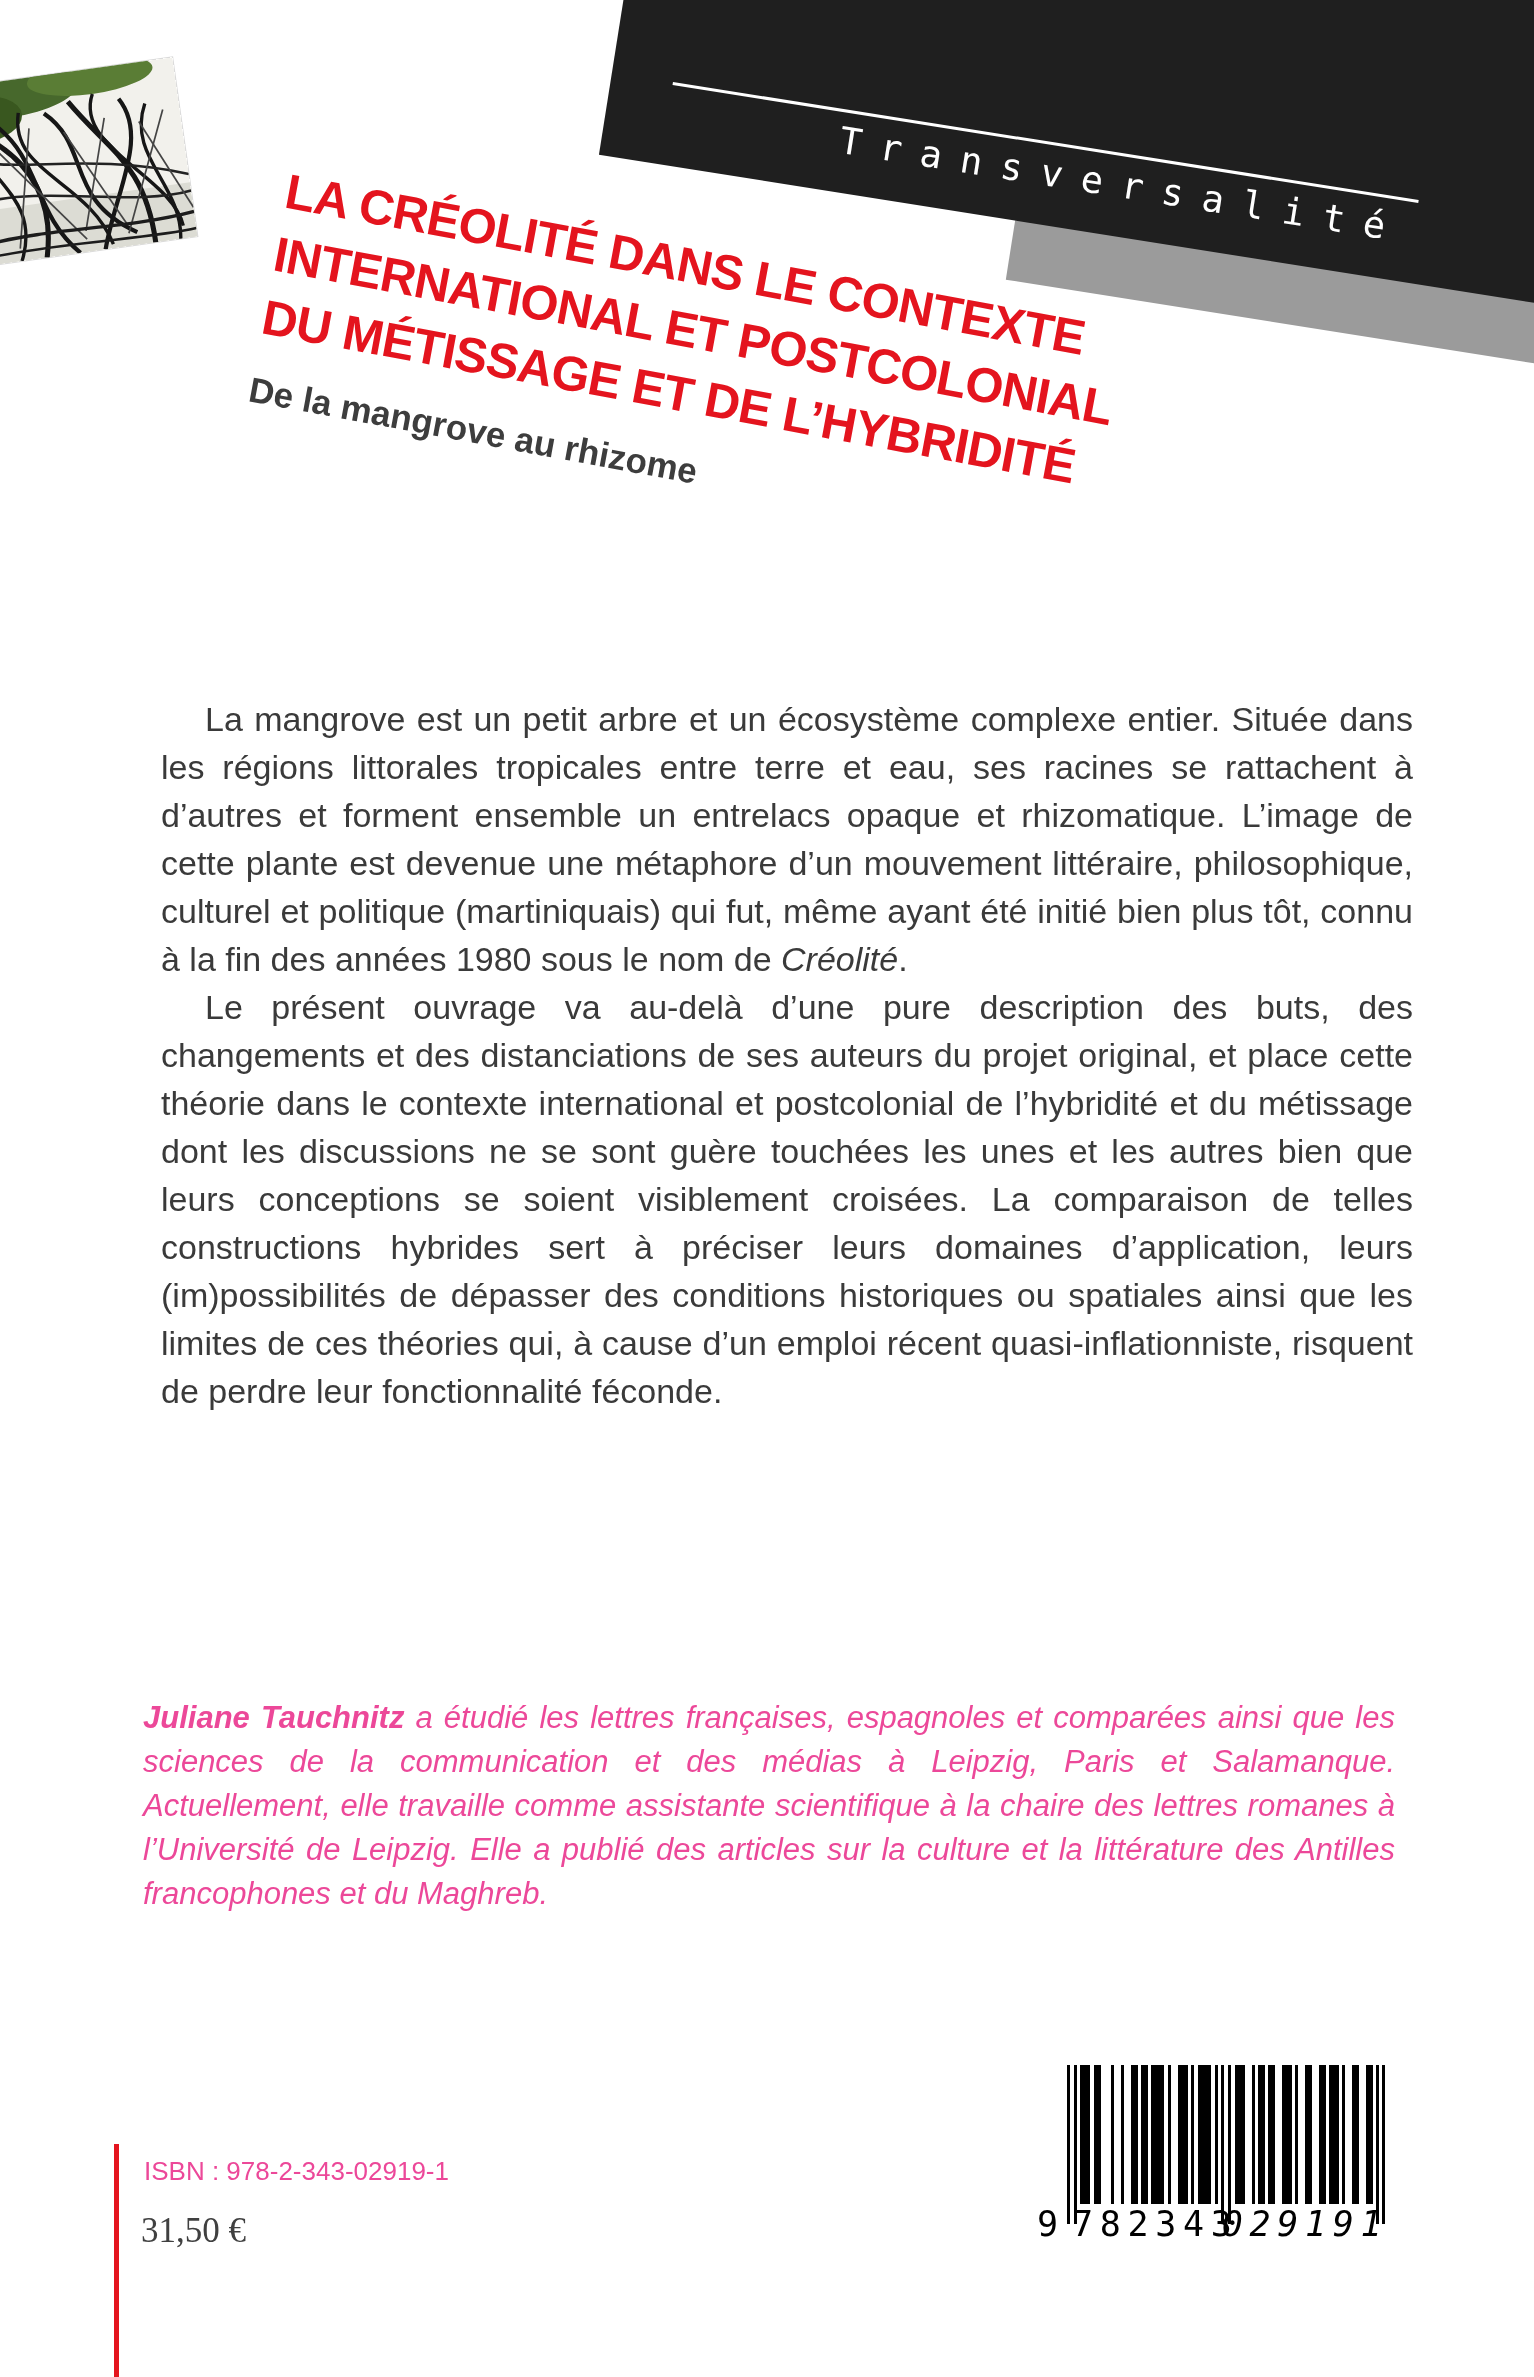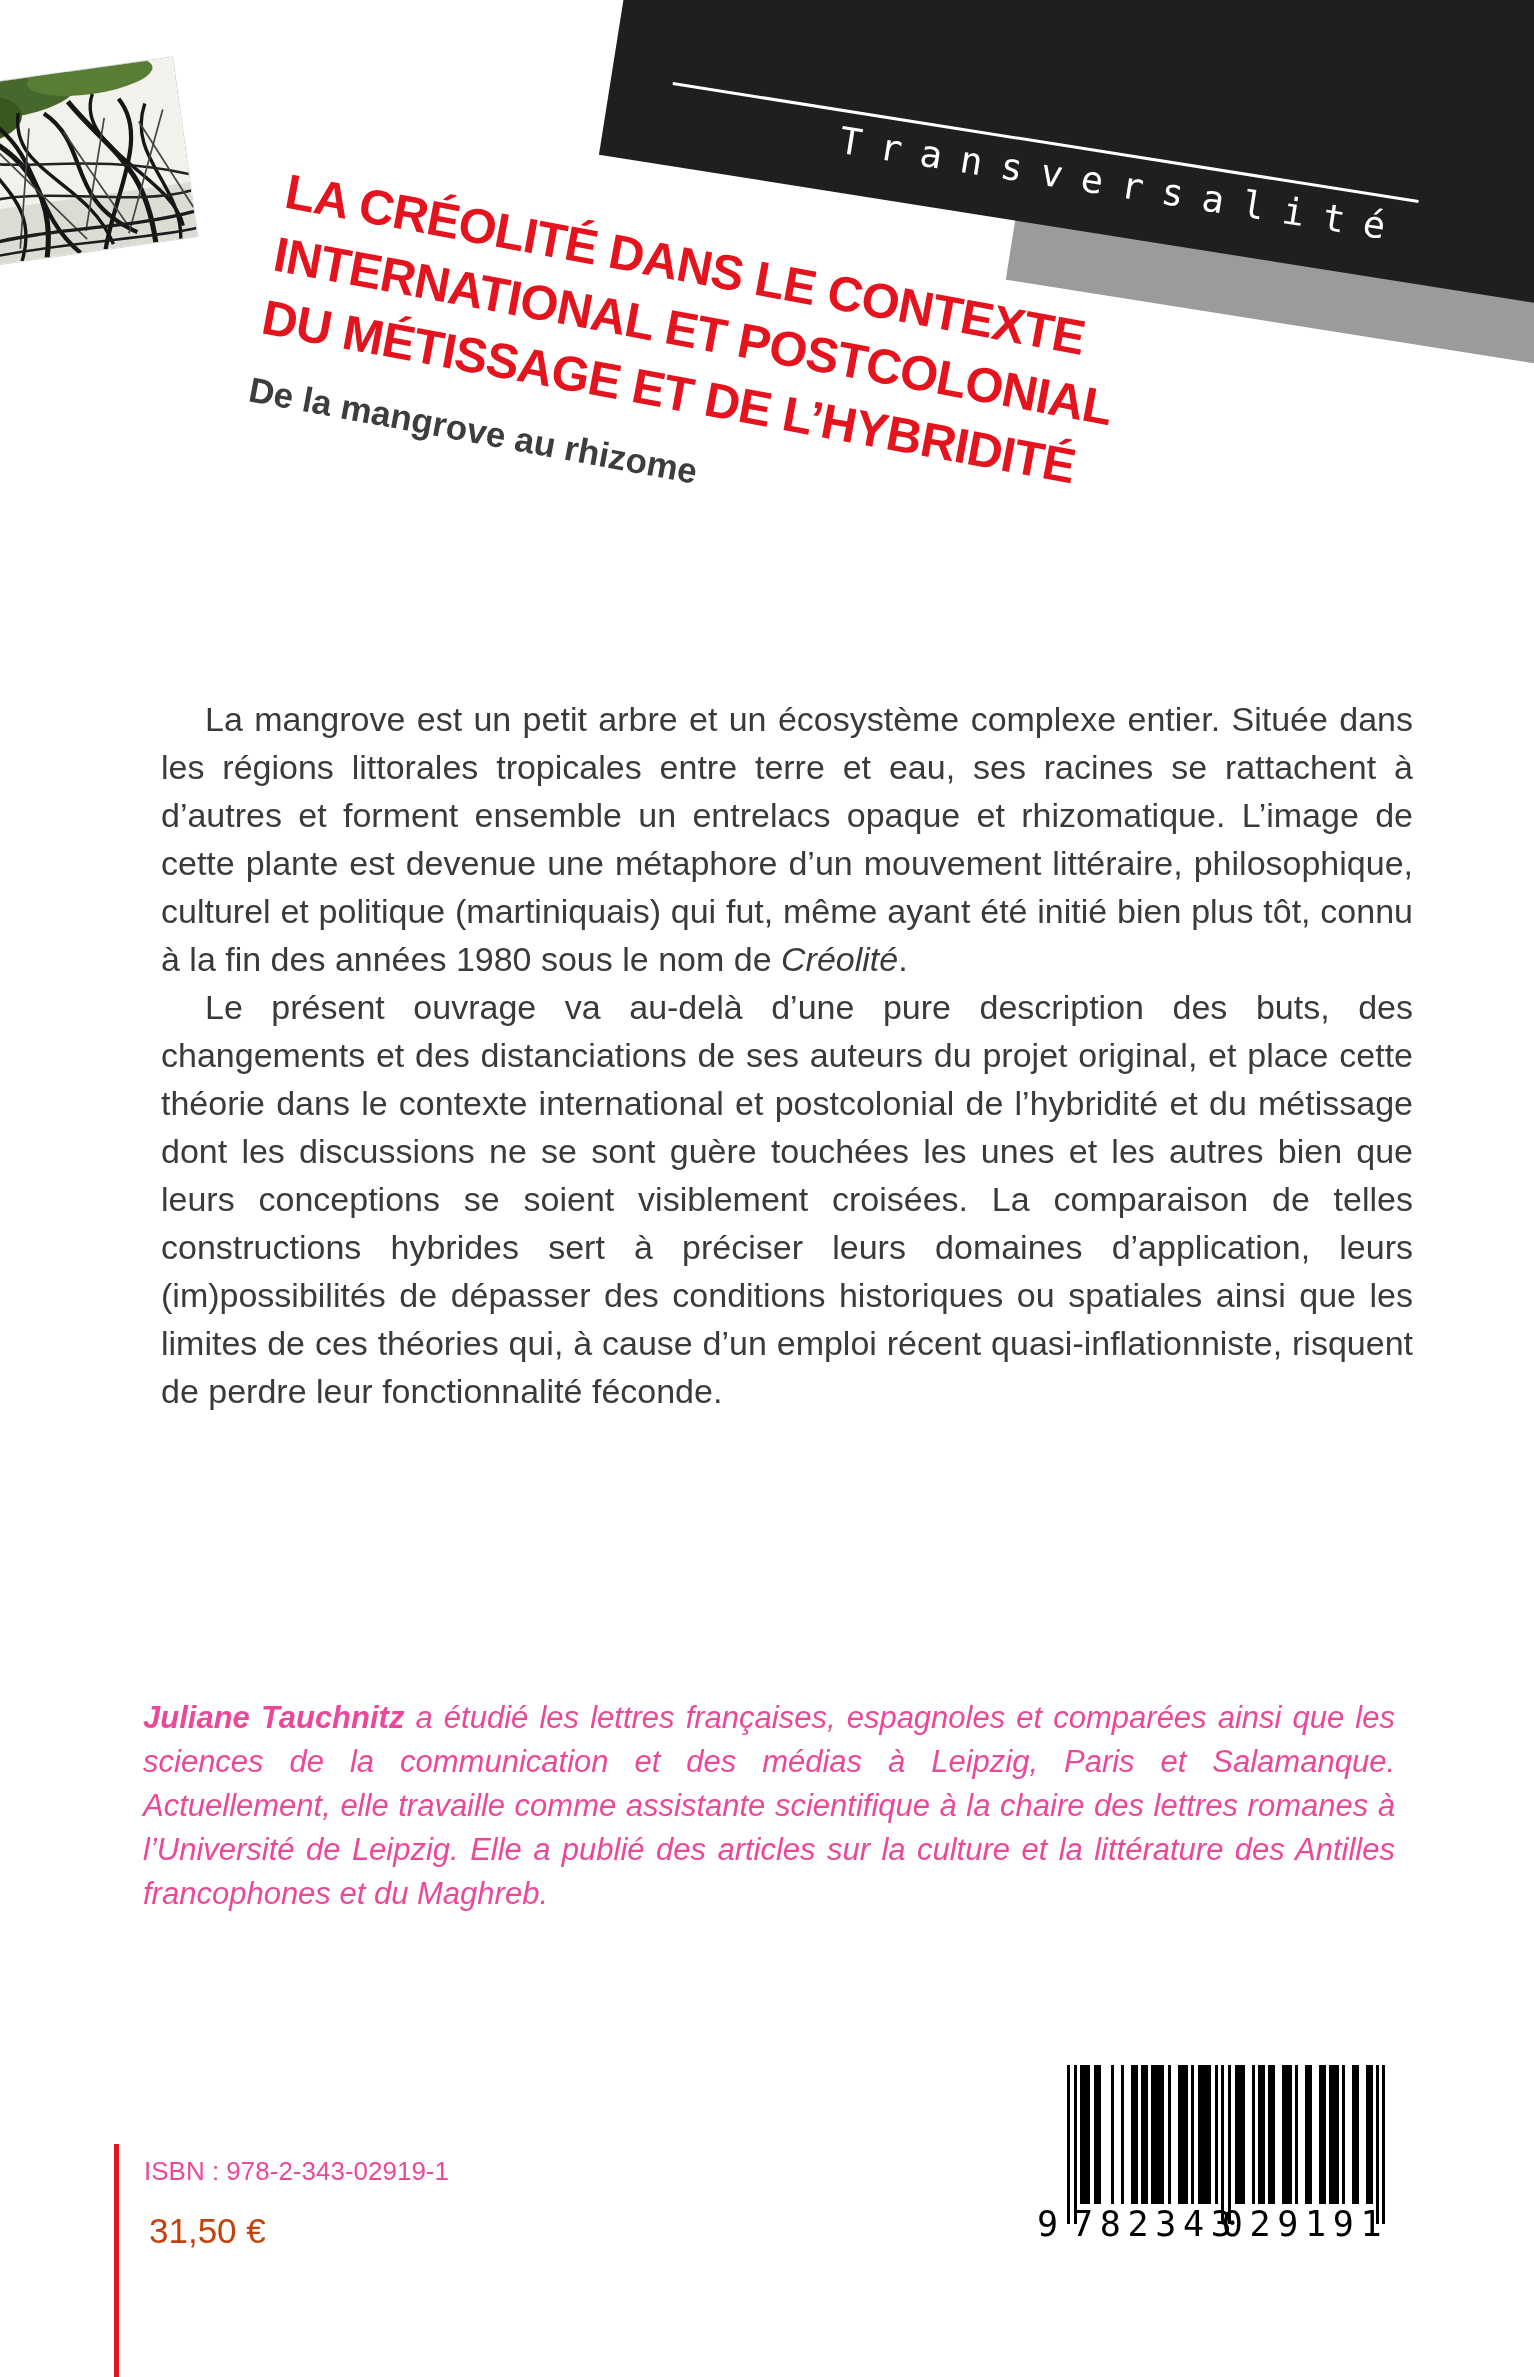--- a/index.html
+++ b/index.html
@@ -134,25 +134,24 @@
   .isbn {
     position: absolute;
     left: 144px; top: 2156px;
     font-size: 26px;
     color: #ec4899;
     z-index: 4;
   }
   .price {
     position: absolute;
     left: 141px; top: 2211px;
-    font-family: Liberation Sans, sans-serif;
+    font-family: Liberation Serif, serif;
     font-size: 35px;
-    color: #c2410c;
-    z-index: 4;
-    margin-left: 8px;
+    color: #404040;
+    z-index: 4;
   }
 
   
   .barcode {
     position: absolute;
     left: 1037px; top: 2065px;
     width: 352px;
     background: #ffffff;
     z-index: 4;
   }
@@ -166,21 +165,21 @@
     display: flex;
     align-items: flex-start;
     margin-top: -17px;
     font-family: "DejaVu Sans Mono", monospace;
     font-size: 35px;
     line-height: 1;
     color: #000000;
   }
   .barcode .d-first { width: 25px; }
   .barcode .d-left  { width: 143px; margin-left: 10px; text-align: center; letter-spacing: 6.7px; }
-  .barcode .d-right { width: 143px; margin-left: 6.7px;  letter-spacing: 6.7px; }
+  .barcode .d-right { width: 143px; margin-left: 6.7px;  letter-spacing: 6.7px; font-style: italic; }
 </style>
 </head>
 <body>
 
 <div class="page">
 
   <div class="gray-wedge"></div>
   <div class="dark-band"></div>
   <div class="band-rule"></div>
   <div class="collection-name">Transversalité</div>

